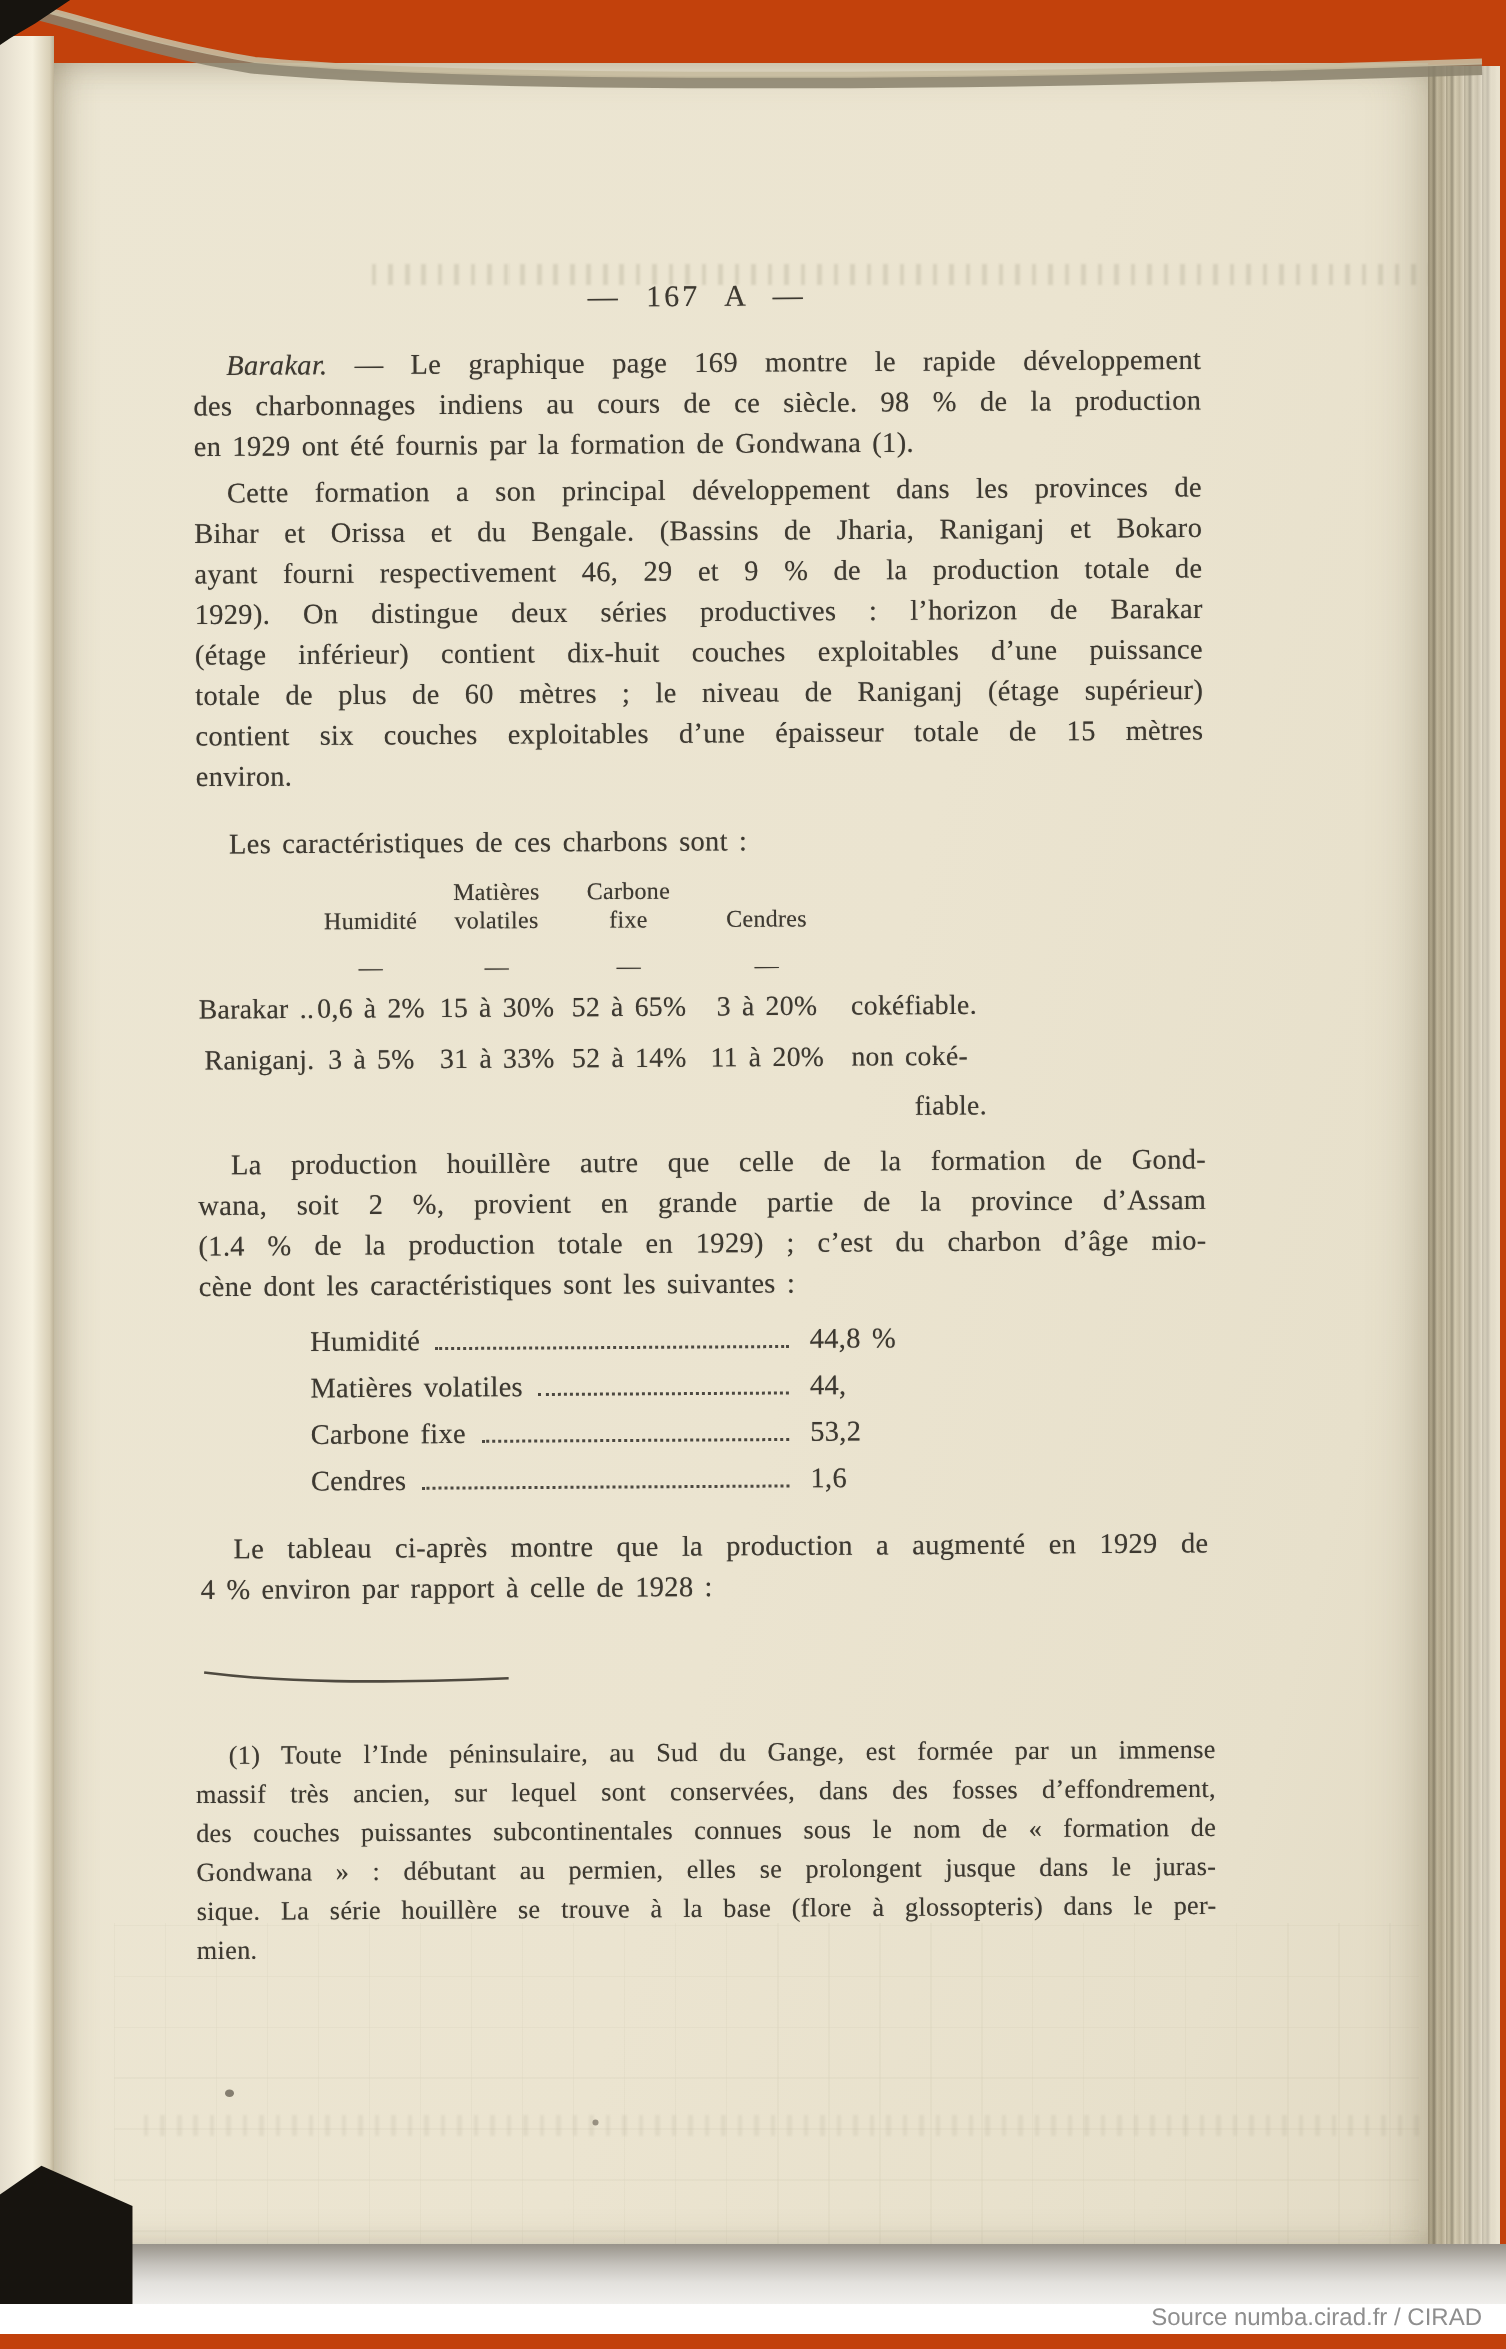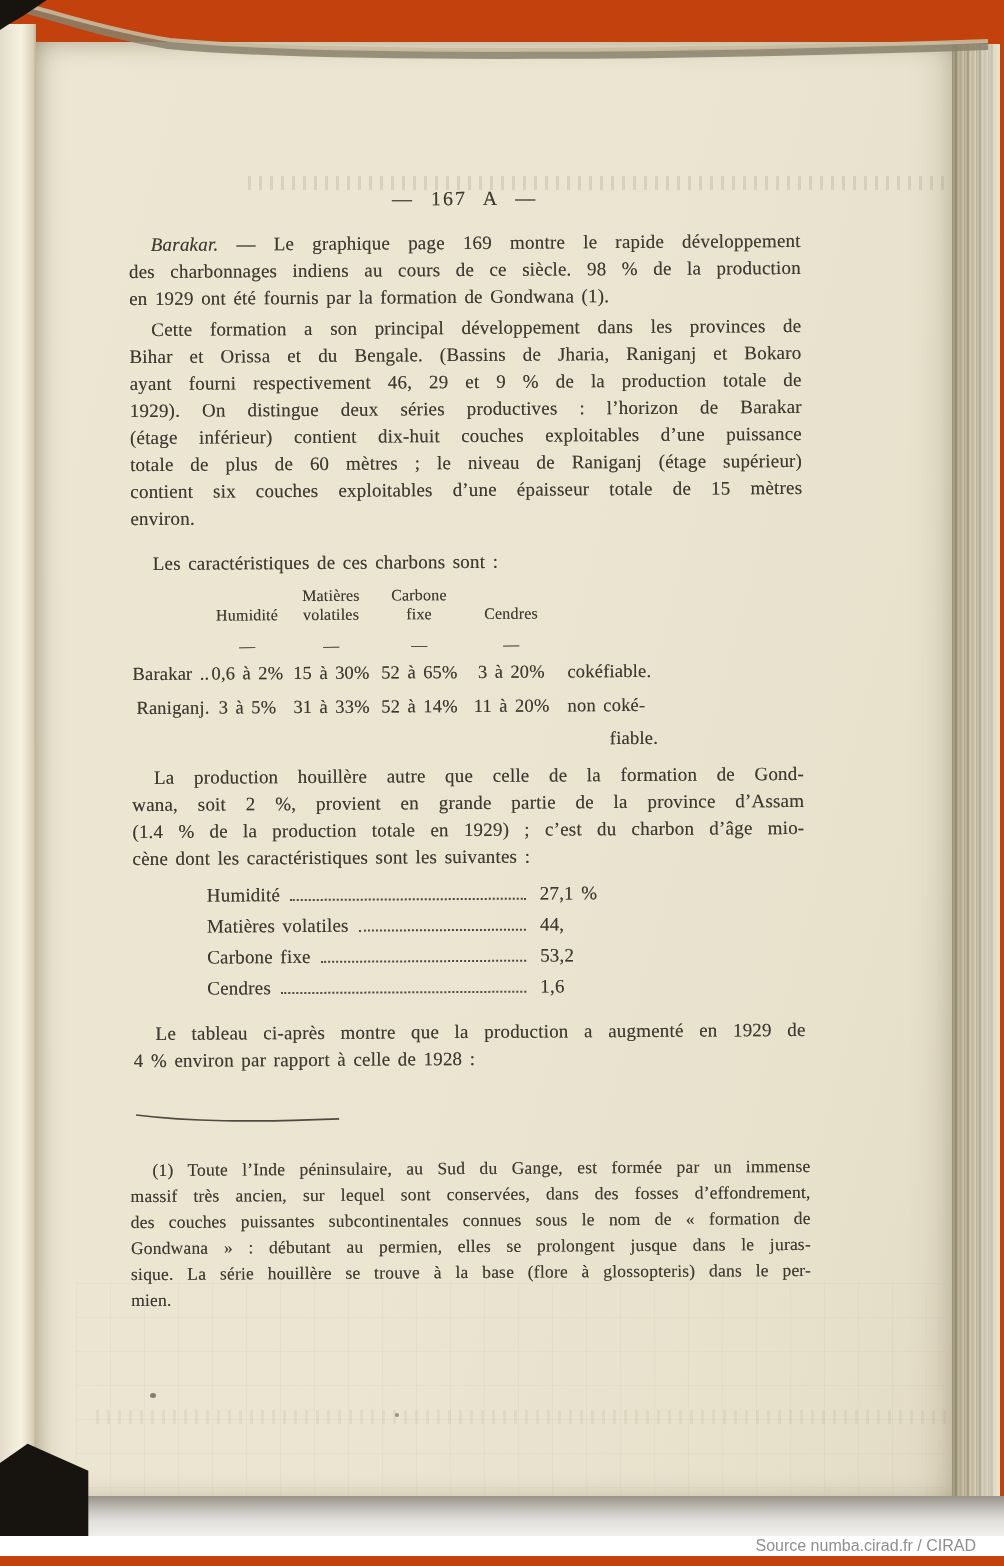--- a/index.html
+++ b/index.html
@@ -48,21 +48,21 @@
 
   .bottom-shadow {
     position:absolute; left:28px; top:1496px; width:976px; height:40px;
     background:linear-gradient(#98938a 0%,#c6c3bd 35%,#e3e1dd 65%,#f0efec 100%);
   }
 
   .footer-bar {
     position:absolute; left:0; top:1536px; width:1004px; height:20px; background:#ffffff;
     display:flex; align-items:center; justify-content:flex-end;
     font-family:"Liberation Sans", sans-serif; font-size:16px; color:#8e8e8e;
-    padding-right:28px; box-sizing:border-box;
+    padding-right:16px; box-sizing:border-box;
   }
 
   
   .ghost-row {
     position:absolute; height:14px; opacity:.55; filter:blur(.6px);
     background:repeating-linear-gradient(90deg, rgba(140,135,110,.38) 0 3px, rgba(0,0,0,0) 3px 11px);
   }
   .gr1 { left:212px; top:134px; width:740px; }
   .gr2 { left:60px;  top:1368px; width:860px; opacity:.28; }
   .ghost-grid {
@@ -200,21 +200,21 @@
           <div class="line jl">La production houillère autre que celle de la formation de Gond-</div>
           <div class="line jl">wana, soit 2 %, provient en grande partie de la province d’Assam</div>
           <div class="line jl">(1.4 % de la production totale en 1929) ; c’est du charbon d’âge mio-</div>
           <div class="line">cène dont les caractéristiques sont les suivantes :</div>
         </div>
 
       <div class="charlist" style="top:838px">
         <div class="chrow">
           <span class="chlabel">Humidité</span>
           <span class="chleader"></span>
-          <span class="chvalue">27,1 %</span>
+          <span class="chvalue">44,8 %</span>
         </div>
         <div class="chrow">
           <span class="chlabel">Matières volatiles</span>
           <span class="chleader"></span>
           <span class="chvalue">44,</span>
         </div>
         <div class="chrow">
           <span class="chlabel">Carbone fixe</span>
           <span class="chleader"></span>
           <span class="chvalue">53,2</span>

